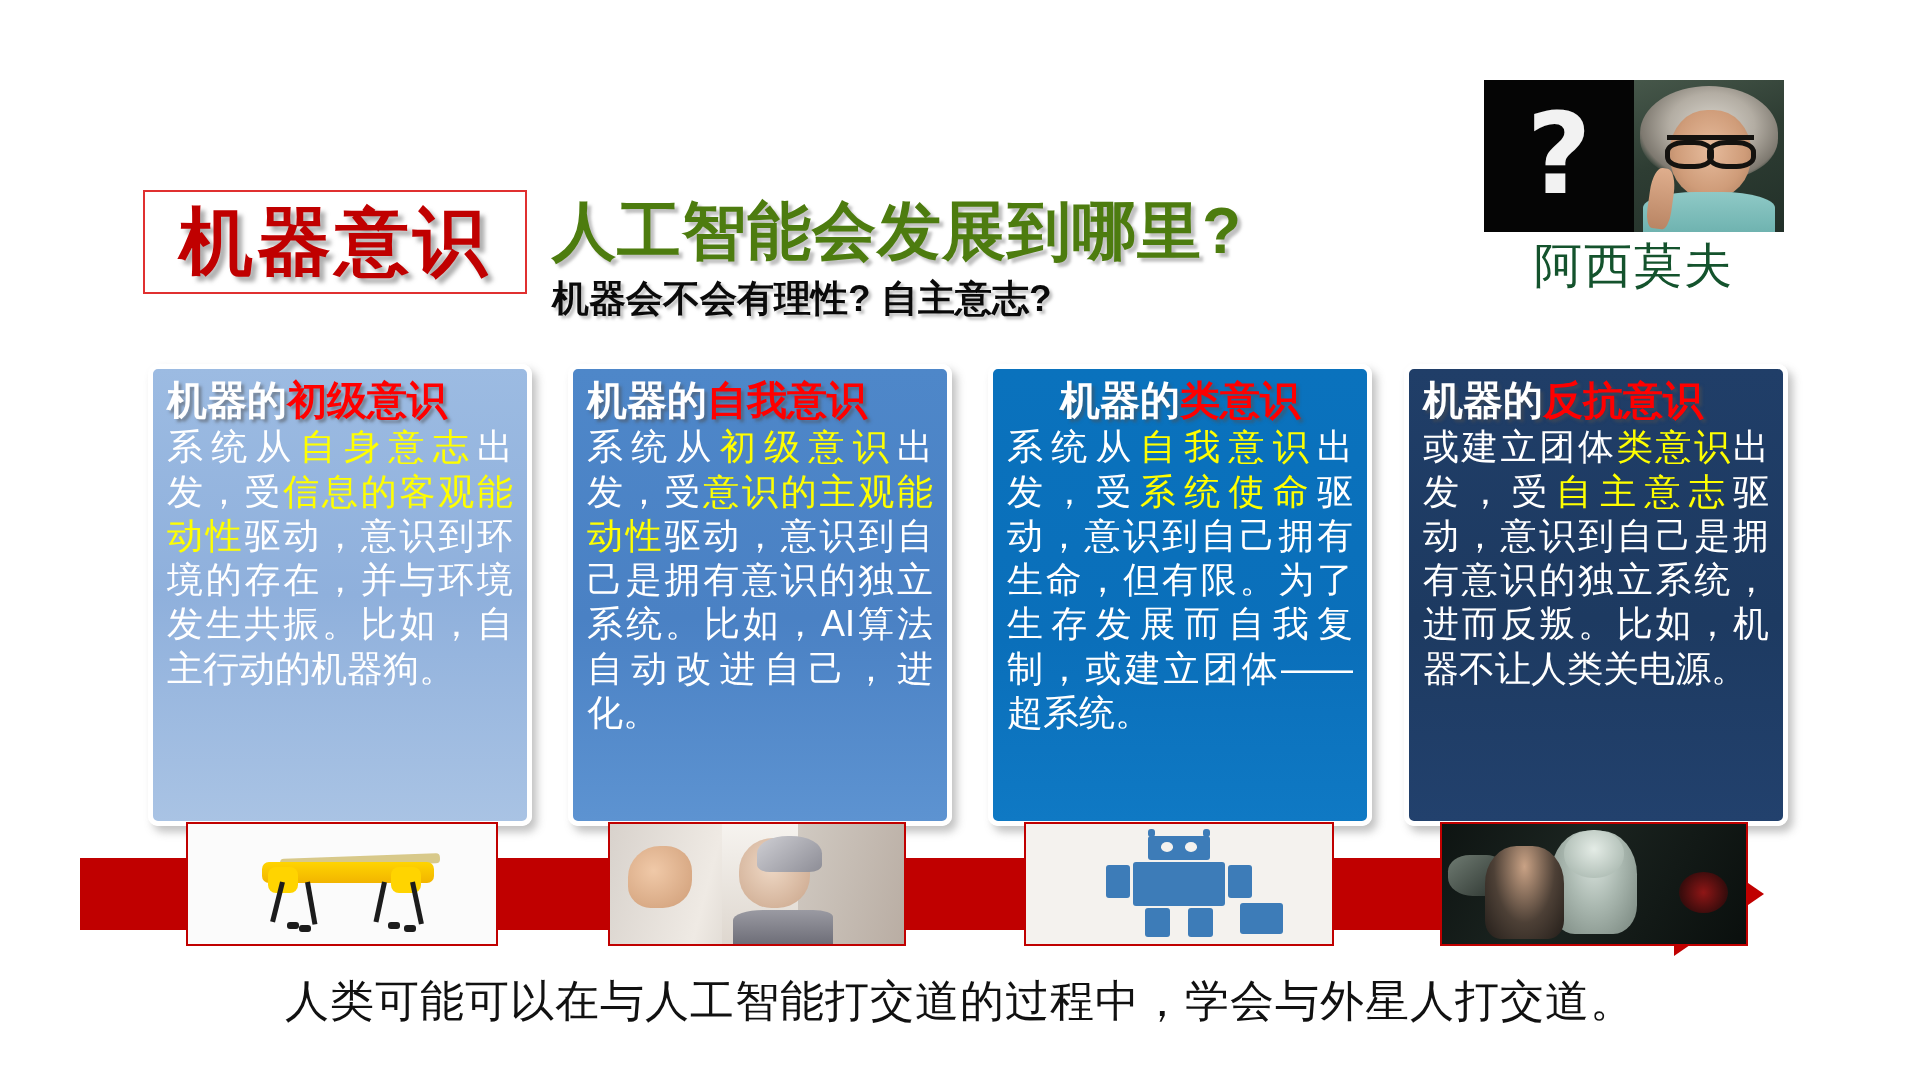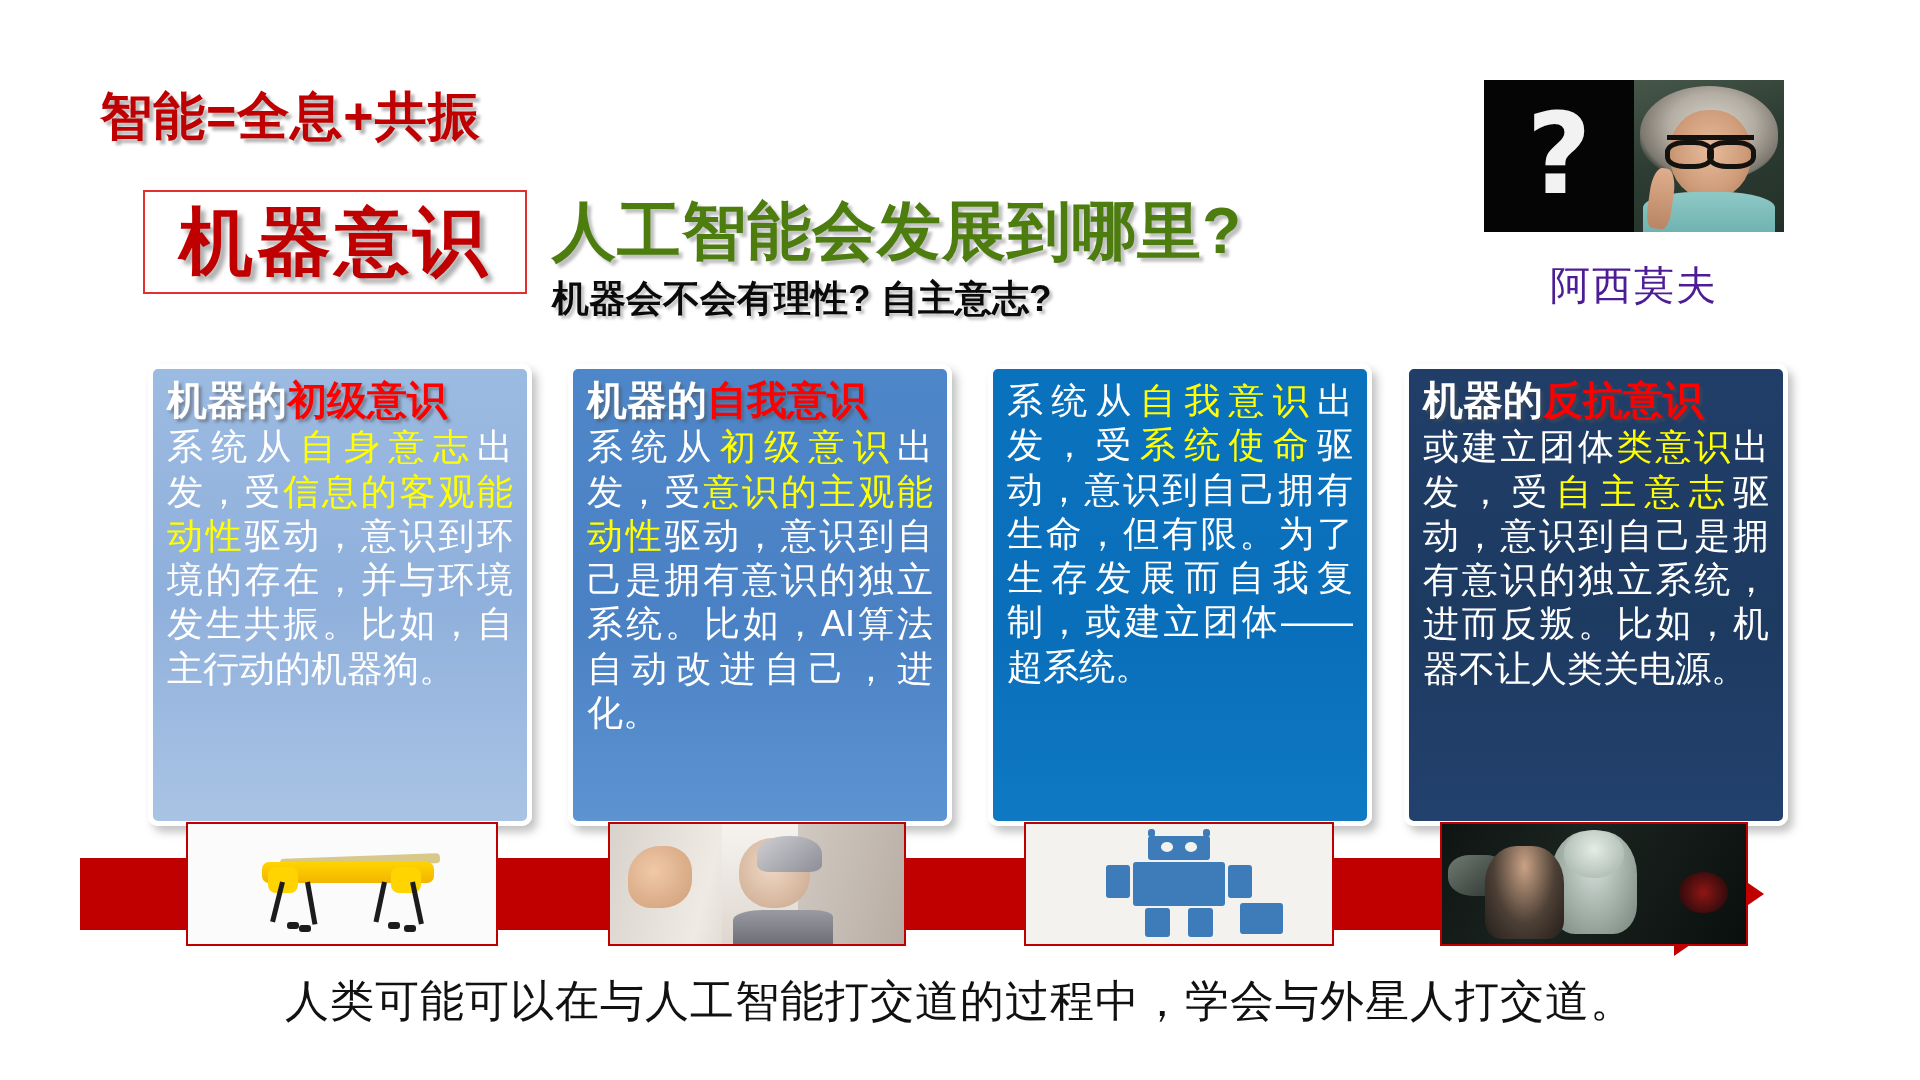--- a/index.html
+++ b/index.html
@@ -85,22 +85,22 @@
     position:absolute;left:6%;bottom:0;width:88%;height:26%;
     background:linear-gradient(180deg,#8fc9c6 0%,#6fb3b0 100%);
     border-radius:40% 40% 0 0;
   }
   .asimov-photo .finger{
     position:absolute;left:10%;bottom:2%;width:16%;height:40%;
     background:linear-gradient(180deg,#dfae8d 0%,#b98564 100%);
     border-radius:40% 40% 30% 30%;transform:rotate(8deg);
   }
   .asimov-name{
-    margin-top:26px;text-align:center;
-    font-size:40px;color:#4c1d95;letter-spacing:2px;
+    margin-top:2px;text-align:center;
+    font-size:48px;color:#14532d;letter-spacing:2px;
   }
 
   
   .cards{position:absolute;left:0;top:364px;width:1690px;height:470px;text-decoration:underline;}
   .card{
     position:absolute;top:0;width:384px;height:462px;
     border:5px solid #ffffff;border-radius:10px;
     box-shadow:5px 6px 9px rgba(120,120,120,.45);
     box-sizing:border-box;overflow:hidden;
     padding:10px 14px 8px 14px;
@@ -185,21 +185,20 @@
   .caption{
     position:absolute;left:0;top:972px;width:1920px;text-align:center;
     font-size:44px;color:#111111;letter-spacing:1px;
   }
 </style>
 </head>
 <body>
 
 <div class="slide">
 
-  <div class="headline">智能=全息+共振</div>
 
   <div class="title-box">
     <span>机器意识</span>
   </div>
 
   <div class="questions">
     <div class="q1">人工智能会发展到哪里?</div>
     <div class="q2">机器会不会有理性? 自主意志?</div>
   </div>
 
@@ -233,20 +232,23 @@
     <div class="card c2">
       <div class="card-head">
         <span class="w">机器的</span><span class="r">自我意识</span>
       </div>
       <div class="card-body">
         <span>系统从</span><span class="hl">初级意识</span><span>出发，受</span><span class="hl">意识的主观能动性</span><span>驱动，意识到自己是拥有意识的独立系统。比如，AI算法自动改进自己，进化。</span>
       </div>
     </div>
 
     <div class="card c3">
+      <div class="card-head">
+        <span class="w">机器的</span><span class="r">类意识</span>
+      </div>
       <div class="card-body">
         <span>系统从</span><span class="hl">自我意识</span><span>出发，受</span><span class="hl">系统使命</span><span>驱动，意识到自己拥有生命，但有限。为了生存发展而自我复制，或建立团体——超系统。</span>
       </div>
     </div>
 
     <div class="card c4">
       <div class="card-head">
         <span class="w">机器的</span><span class="r">反抗意识</span>
       </div>
       <div class="card-body">

